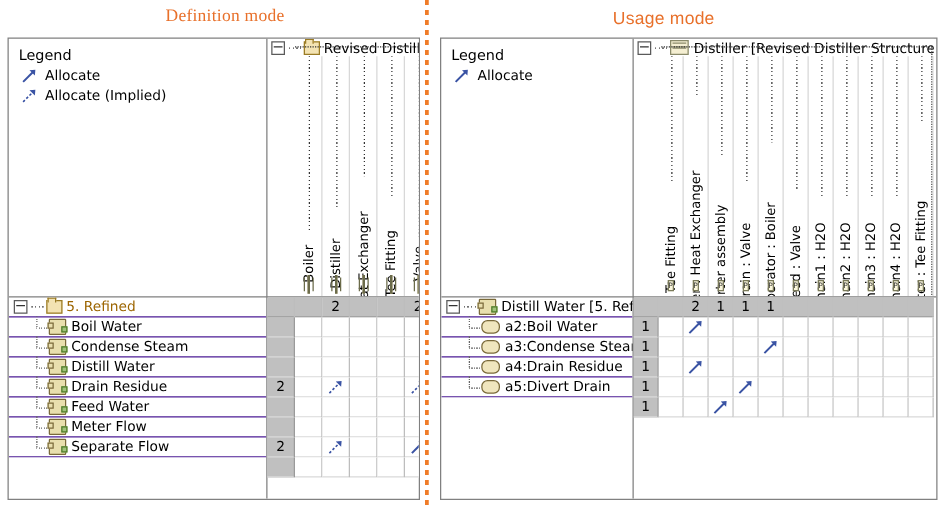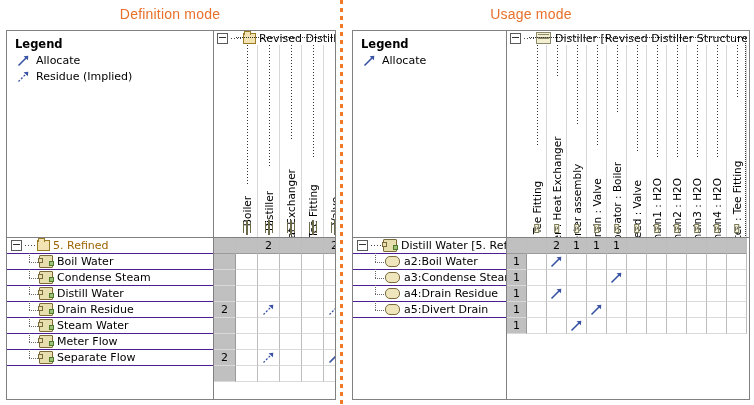--- a/index.html
+++ b/index.html
@@ -14,21 +14,21 @@
   }
   .panel-title{
     position:absolute;
     text-align:center;
     color:#E8702A;
     font-size:14px;
     font-family:"Liberation Sans","DejaVu Sans",sans-serif;
     top:6px;
     letter-spacing:0.2px;
   }
-  #title-left{left:2px;width:336px;}
+  #title-left{left:12px;width:336px;font-family:Liberation Serif, serif;}
   #title-right{left:328px;width:406px;}
 
   .vdivider{
     position:absolute;
     left:340px;top:0;width:3px;height:405px;
     background-image:repeating-linear-gradient(to bottom,#F07C28 0px,#F07C28 4px,transparent 4px,transparent 8px);
   }
 
   .panel{
     position:absolute;
@@ -37,21 +37,21 @@
     box-sizing:border-box;
     overflow:hidden;
   }
   #panel-left{left:6px;top:30px;width:330px;height:370px;}
   #panel-right{left:352px;top:30px;width:398px;height:370px;}
 
   
   .matrix{position:absolute;inset:0;}
 
   .legendbox{position:absolute;left:0;top:0;bottom:0;overflow:hidden;}
-  .legend-title{font-weight:bold;font-size:11.5px;padding:6px 0 0 8px;}
+  .legend-title{font-weight:normal;font-size:11.5px;padding:6px 0 0 8px;}
   .legend-row{display:flex;align-items:flex-start;gap:6px;padding:3px 0 0 10px;}
   .legend-row .lbl{font-size:11px;}
 
   .arrow-ico{width:13px;height:13px;display:inline-block;flex:0 0 13px;}
 
   
   .colheader{position:absolute;top:0;overflow:hidden;background:#fff;}
   .colhead-top{
     position:relative;height:14px;display:flex;align-items:center;
     padding-left:3px;white-space:nowrap;font-size:11px;
@@ -182,21 +182,21 @@
               <line x1="1.5" y1="11.5" x2="10" y2="3" stroke="#3A53A4" stroke-width="1.6"></line>
               <path d="M11.3 1.7 L10.9 6.3 L6.6 2.2 Z" fill="#3A53A4"></path>
             </svg></span>
           <span class="lbl">Allocate</span>
         </div>
         <div class="legend-row">
           <span class="arrow-ico"><svg width="13" height="13" viewBox="0 0 13 13">
               <line x1="1.5" y1="11.5" x2="10" y2="3" stroke="#3A53A4" stroke-width="1.3" stroke-dasharray="2,1.6"></line>
               <path d="M11.3 1.7 L10.9 6.3 L6.6 2.2 Z" fill="#3A53A4"></path>
             </svg></span>
-          <span class="lbl">Residue (Implied)</span>
+          <span class="lbl">Allocate (Implied)</span>
         </div>
       </div>
       <div class="colheader" style="left:207px;width:132px;height:206px;">
         <div class="colhead-top">
           <span class="expander"></span>
           <span class="dotlead"></span>
           <span class="folder-ico"></span>
           <span class="hdr-label">Revised Distiller Structure</span>
         </div>
         <div class="dotframe" style="left:22px;top:6px;width:108px;height:198px;"></div>
@@ -258,21 +258,21 @@
         <div class="rlrow">
           <span class="indent"></span>
           <span class="tline"></span>
           <span class="act-ico"></span>
           <span class="rl-text">Drain Residue</span>
         </div>
         <div class="rlrow">
           <span class="indent"></span>
           <span class="tline"></span>
           <span class="act-ico"></span>
-          <span class="rl-text">Steam Water</span>
+          <span class="rl-text">Feed Water</span>
         </div>
         <div class="rlrow">
           <span class="indent"></span>
           <span class="tline"></span>
           <span class="act-ico"></span>
           <span class="rl-text">Meter Flow</span>
         </div>
         <div class="rlrow">
           <span class="indent"></span>
           <span class="tline last"></span>

